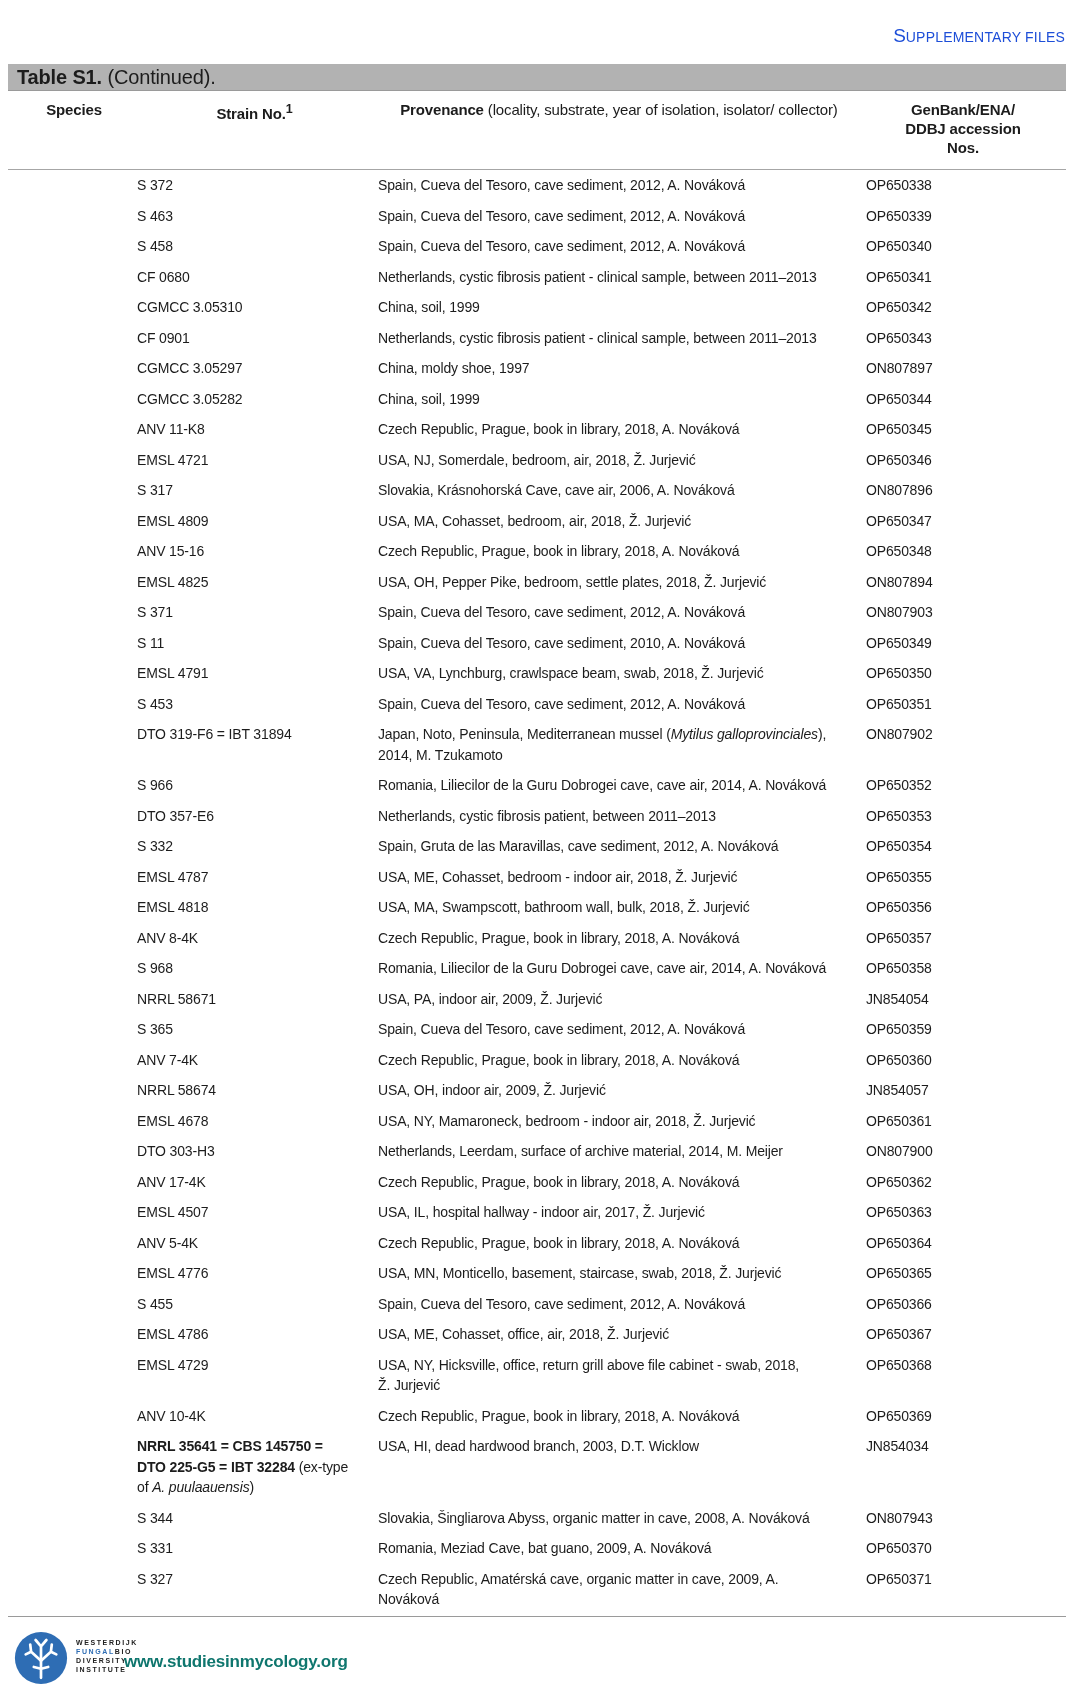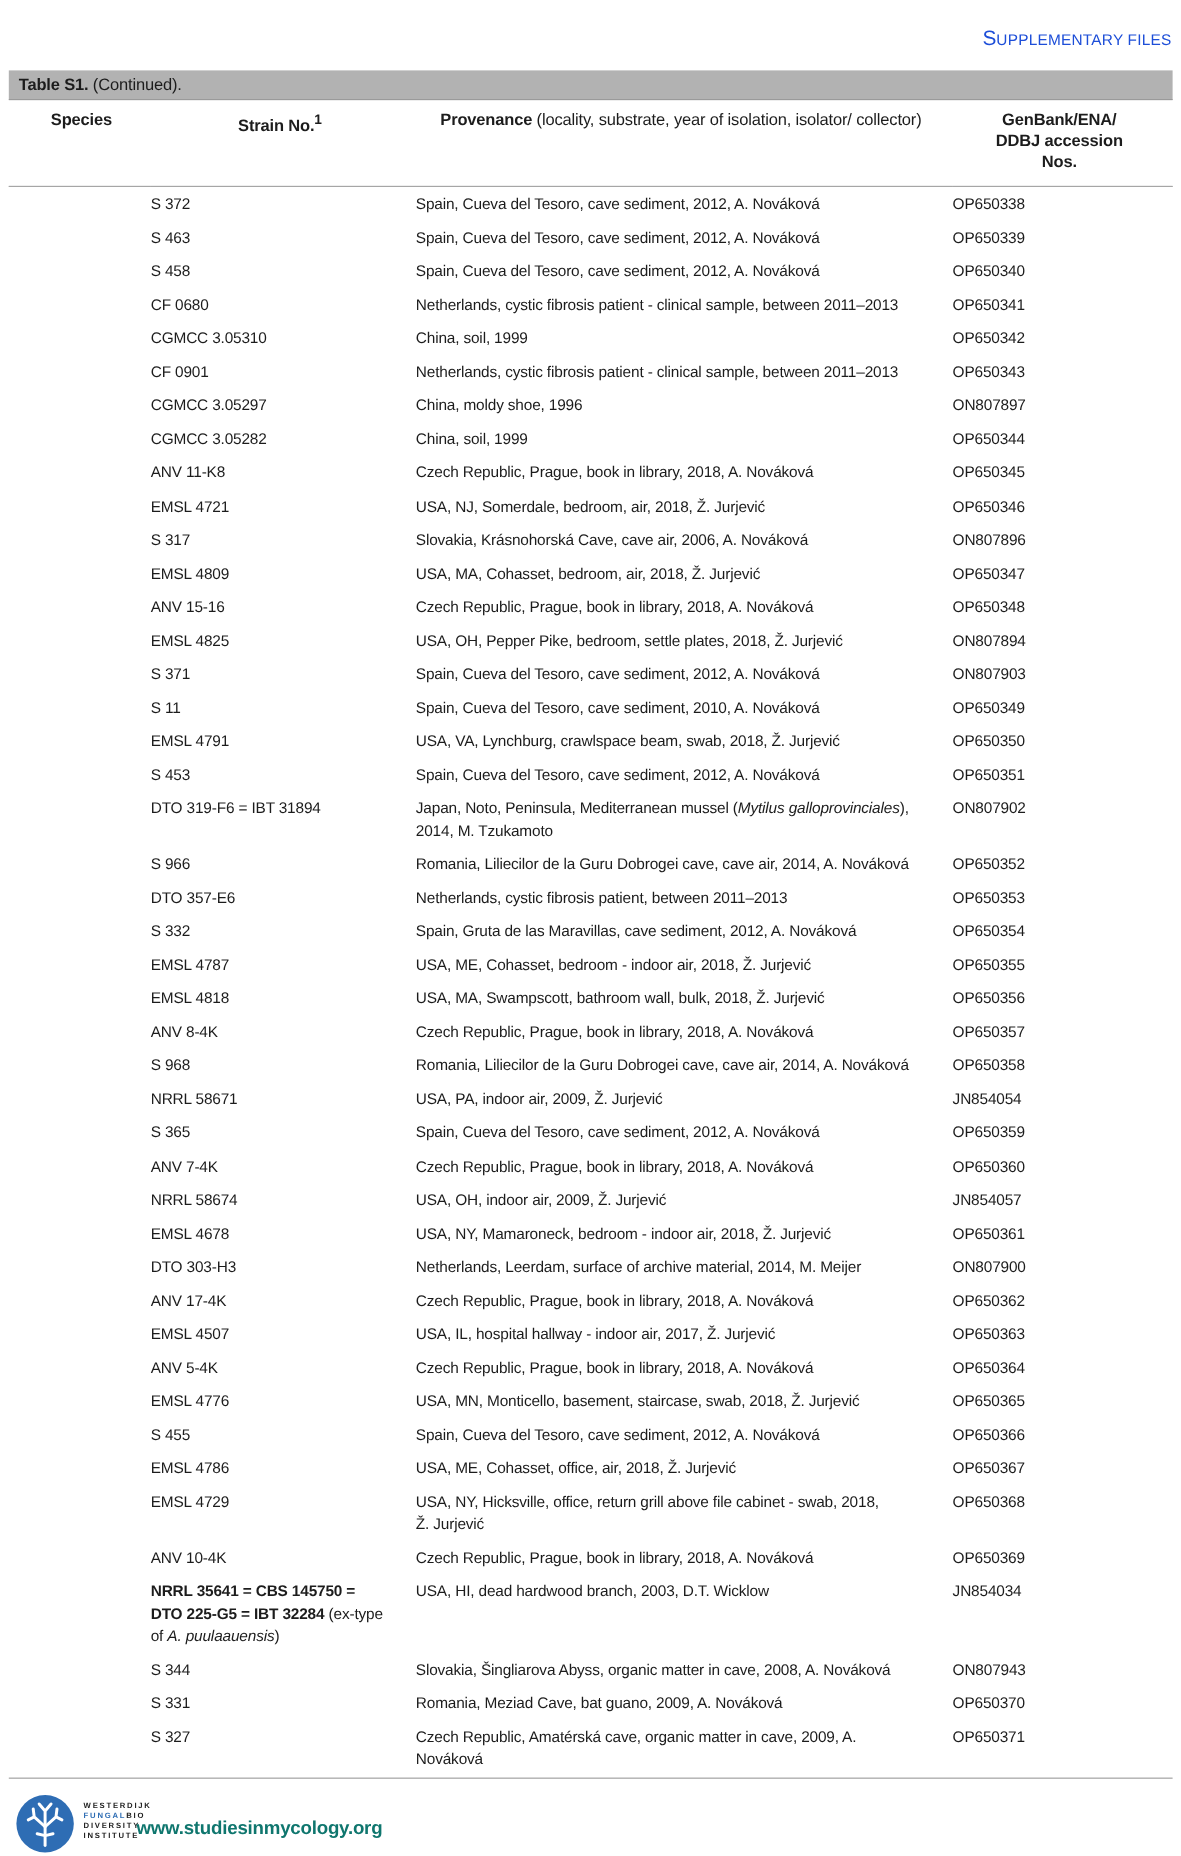--- a/index.html
+++ b/index.html
@@ -10,21 +10,21 @@
     letter-spacing:-0.15px;
   }
   
   .supp-header{position:absolute;top:10px;right:9px;color:#1d4ed8;white-space:nowrap;margin-top:16px;}
   .supp-lead{font-size:19px;line-height:19px;}
   .supp-rest{font-size:14px;letter-spacing:0.2px;}
   
   .title-bar{
     position:absolute;top:64px;left:8px;right:8px;height:27px;
     background:#b2b2b2;border-bottom:1px solid #9a9a9a;
-    font-size:15px;line-height:27px;padding-left:9px;box-sizing:border-box;
+    font-size:20px;line-height:27px;padding-left:9px;box-sizing:border-box;
   }
   .bold{font-weight:bold;}
   
   table.strains{
     position:absolute;top:92px;left:8px;width:1058px;
     border-collapse:collapse;table-layout:fixed;
   }
   col.c-species{width:129px;}
   col.c-strain{width:241px;}
   col.c-prov{width:488px;}
@@ -123,21 +123,21 @@
       </tr>
       <tr>
         <td class="col-species"><span></span></td>
         <td class="col-strain"><span>CF 0901</span></td>
         <td class="col-prov"><span>Netherlands, cystic fibrosis patient - clinical sample, between 2011–2013</span></td>
         <td class="col-acc"><span>OP650343</span></td>
       </tr>
       <tr>
         <td class="col-species"><span></span></td>
         <td class="col-strain"><span>CGMCC 3.05297</span></td>
-        <td class="col-prov"><span>China, moldy shoe, 1996</span></td>
+        <td class="col-prov"><span>China, moldy shoe, 1997</span></td>
         <td class="col-acc"><span>ON807897</span></td>
       </tr>
       <tr>
         <td class="col-species"><span></span></td>
         <td class="col-strain"><span>CGMCC 3.05282</span></td>
         <td class="col-prov"><span>China, soil, 1999</span></td>
         <td class="col-acc"><span>OP650344</span></td>
       </tr>
       <tr>
         <td class="col-species"><span></span></td>

